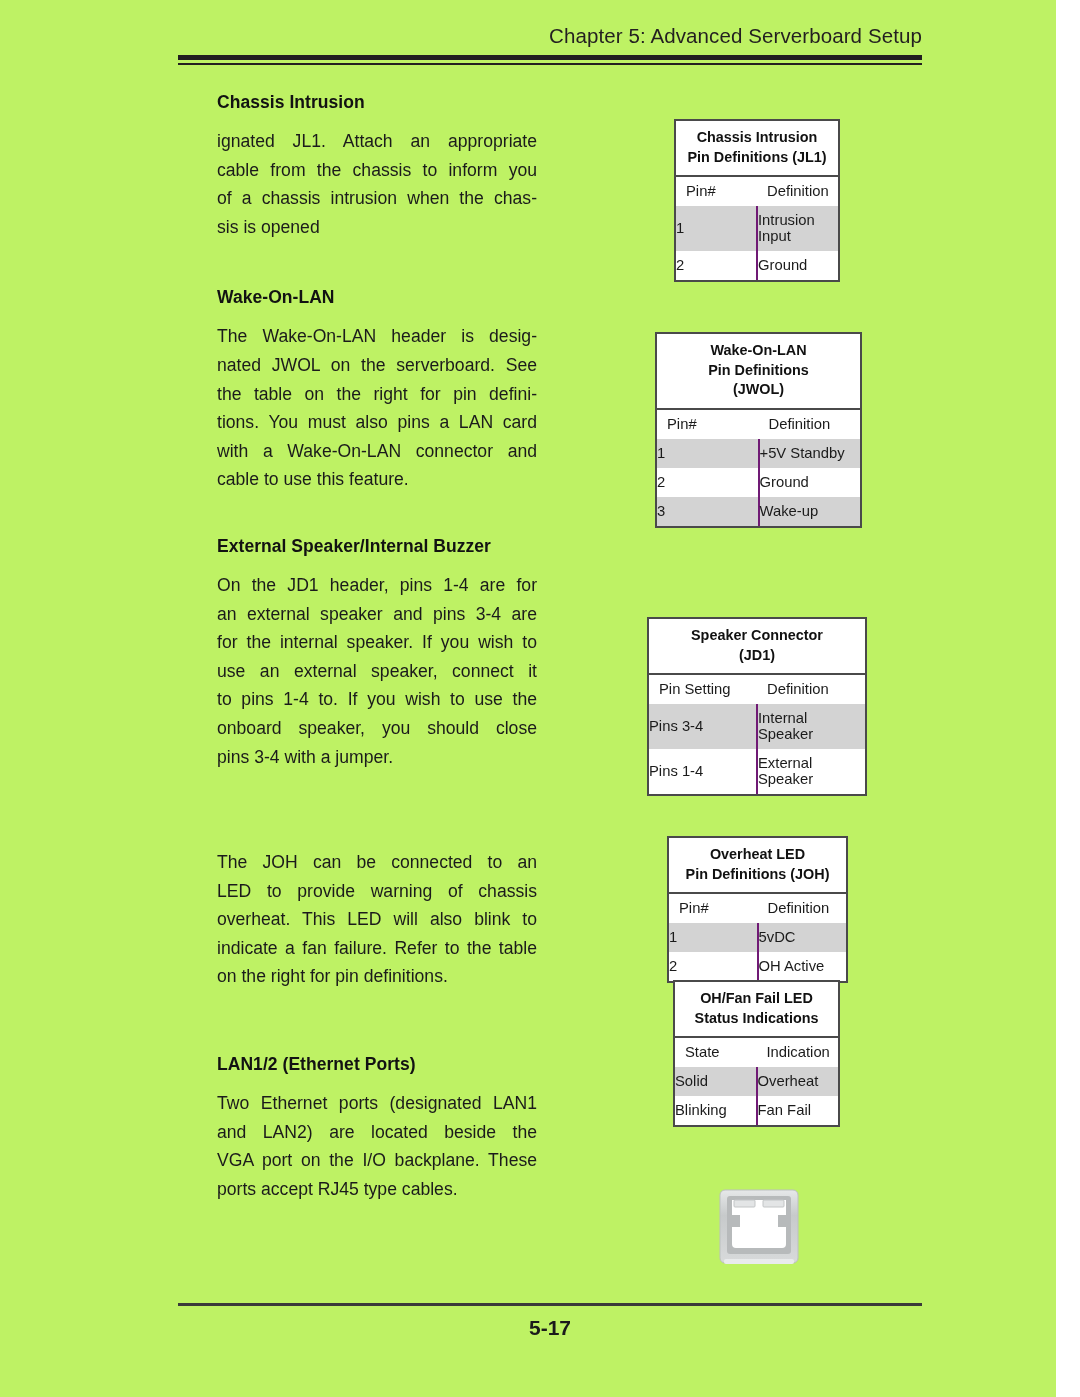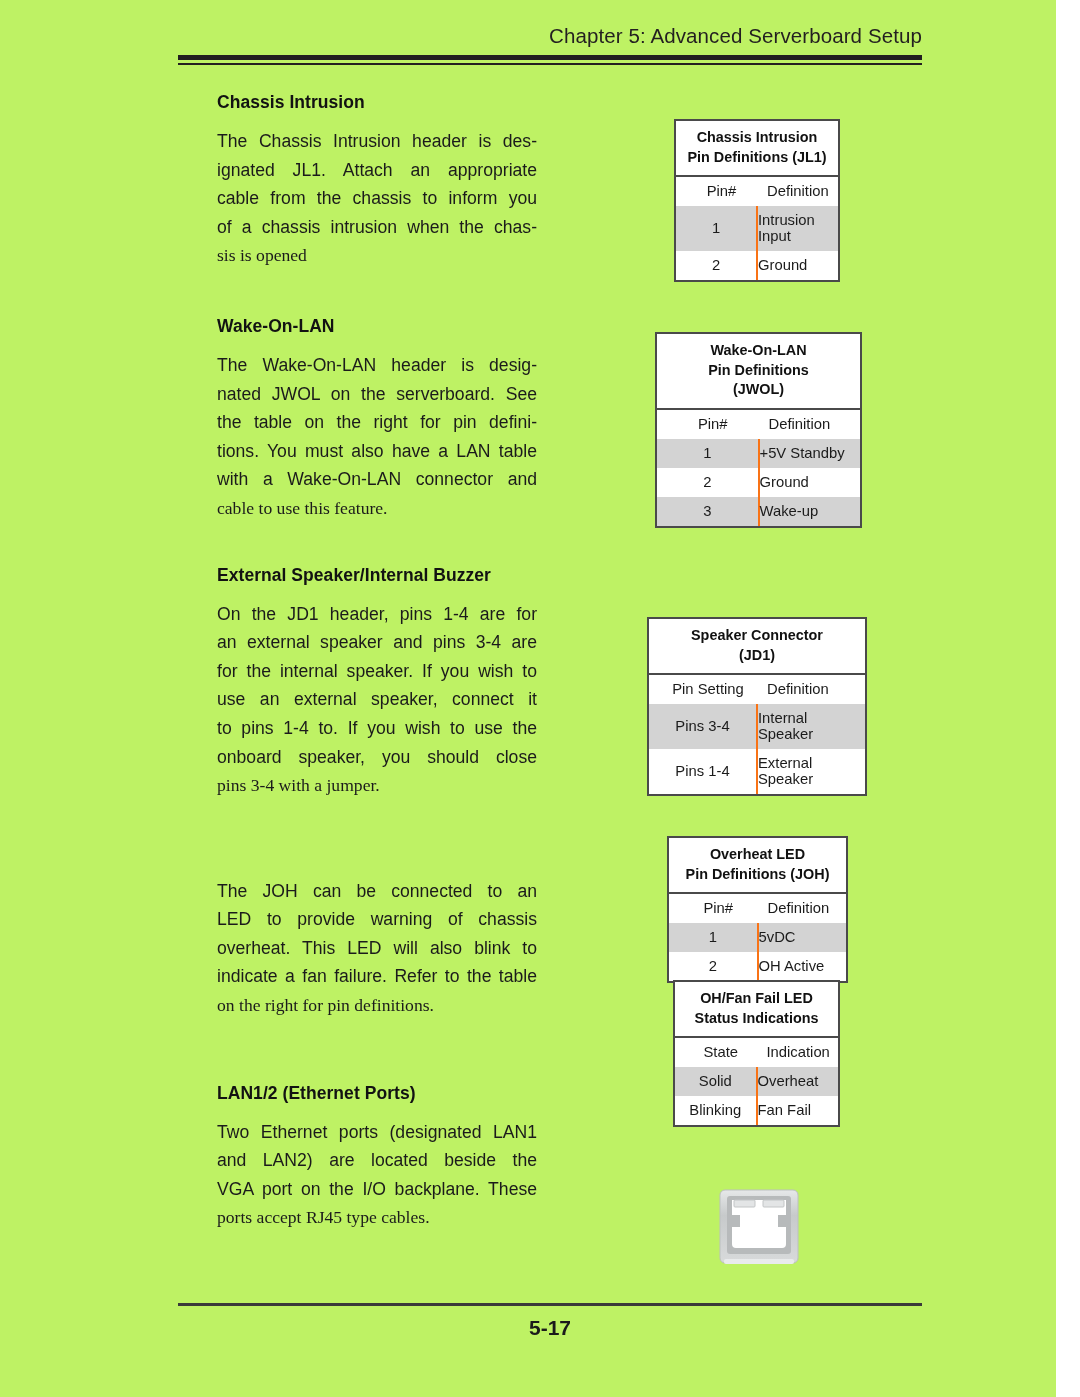--- a/index.html
+++ b/index.html
@@ -69,21 +69,20 @@
   }
   .sec-body > span { display: block; }
   .jline {
     display: block;
     text-align: justify;
     text-align-last: justify;
     white-space: nowrap;
   }
   .jline.last {
     text-align-last: left;
-    font-family: Liberation Serif, serif;
   }
 
   .spacer-xl { height: 46px; }
   .spacer-l  { height: 42px; }
   .spacer-xxl { height: 63px; }
 
   
   .tbl {
     position: absolute;
     border: 2px solid #4a4a4a;
@@ -104,29 +103,29 @@
     padding: 7px 6px 8px 6px;
     border-bottom: 2px solid #4a4a4a;
     color: #111111;
   }
   .tbl .colhead td {
     font-size: 14.8px;
     padding: 6px 0 7px 0;
     color: #1b1b1b;
     border-bottom: 0;
   }
-  .tbl td.c1 { padding-left: 10px; text-align: center; }
+  .tbl td.c1 { padding-left: 10px; }
   .tbl td.c2 { padding-left: 10px; margin-left: 13px; }
   .tbl tr.row td {
     font-size: 14.8px;
     padding: 6px 0 7px 0;
     color: #1b1b1b;
   }
   .tbl tr.row td.c2 {
-    border-left: 2px solid #f97316;
+    border-left: 2px solid #701a75;
   }
   .tbl tr.shade td { background: #d3d3d3; }
 
   
   .rj45 {
     position: absolute;
     left: 718px;
     top: 1189px;
     width: 82px;
     height: 80px;
@@ -161,37 +160,36 @@
     <div class="header-title">Chapter 5: Advanced Serverboard Setup</div>
     <div class="header-rule-thick"></div>
     <div class="header-rule-thin"></div>
   </div>
 
   <div class="column-left">
 
     <div>
       <div class="sec-heading">Chassis Intrusion</div>
       <div class="sec-body">
-        <span class="jline">The Chassis Intrusion header is des-</span>
         <span class="jline">ignated JL1. Attach an appropriate</span>
         <span class="jline">cable from the chassis to inform you</span>
         <span class="jline">of a chassis intrusion when the chas-</span>
         <span class="jline last">sis is opened</span>
       </div>
     </div>
 
     <div class="spacer-xl"></div>
 
     <div>
       <div class="sec-heading">Wake-On-LAN</div>
       <div class="sec-body">
         <span class="jline">The Wake-On-LAN header is desig-</span>
         <span class="jline">nated JWOL on the serverboard. See</span>
         <span class="jline">the table on the right for pin defini-</span>
-        <span class="jline">tions. You must also have a LAN table</span>
+        <span class="jline">tions. You must also pins a LAN card</span>
         <span class="jline">with a Wake-On-LAN connector and</span>
         <span class="jline last">cable to use this feature.</span>
       </div>
     </div>
 
     <div class="spacer-l"></div>
 
     <div>
       <div class="sec-heading">External Speaker/Internal Buzzer</div>
       <div class="sec-body">

